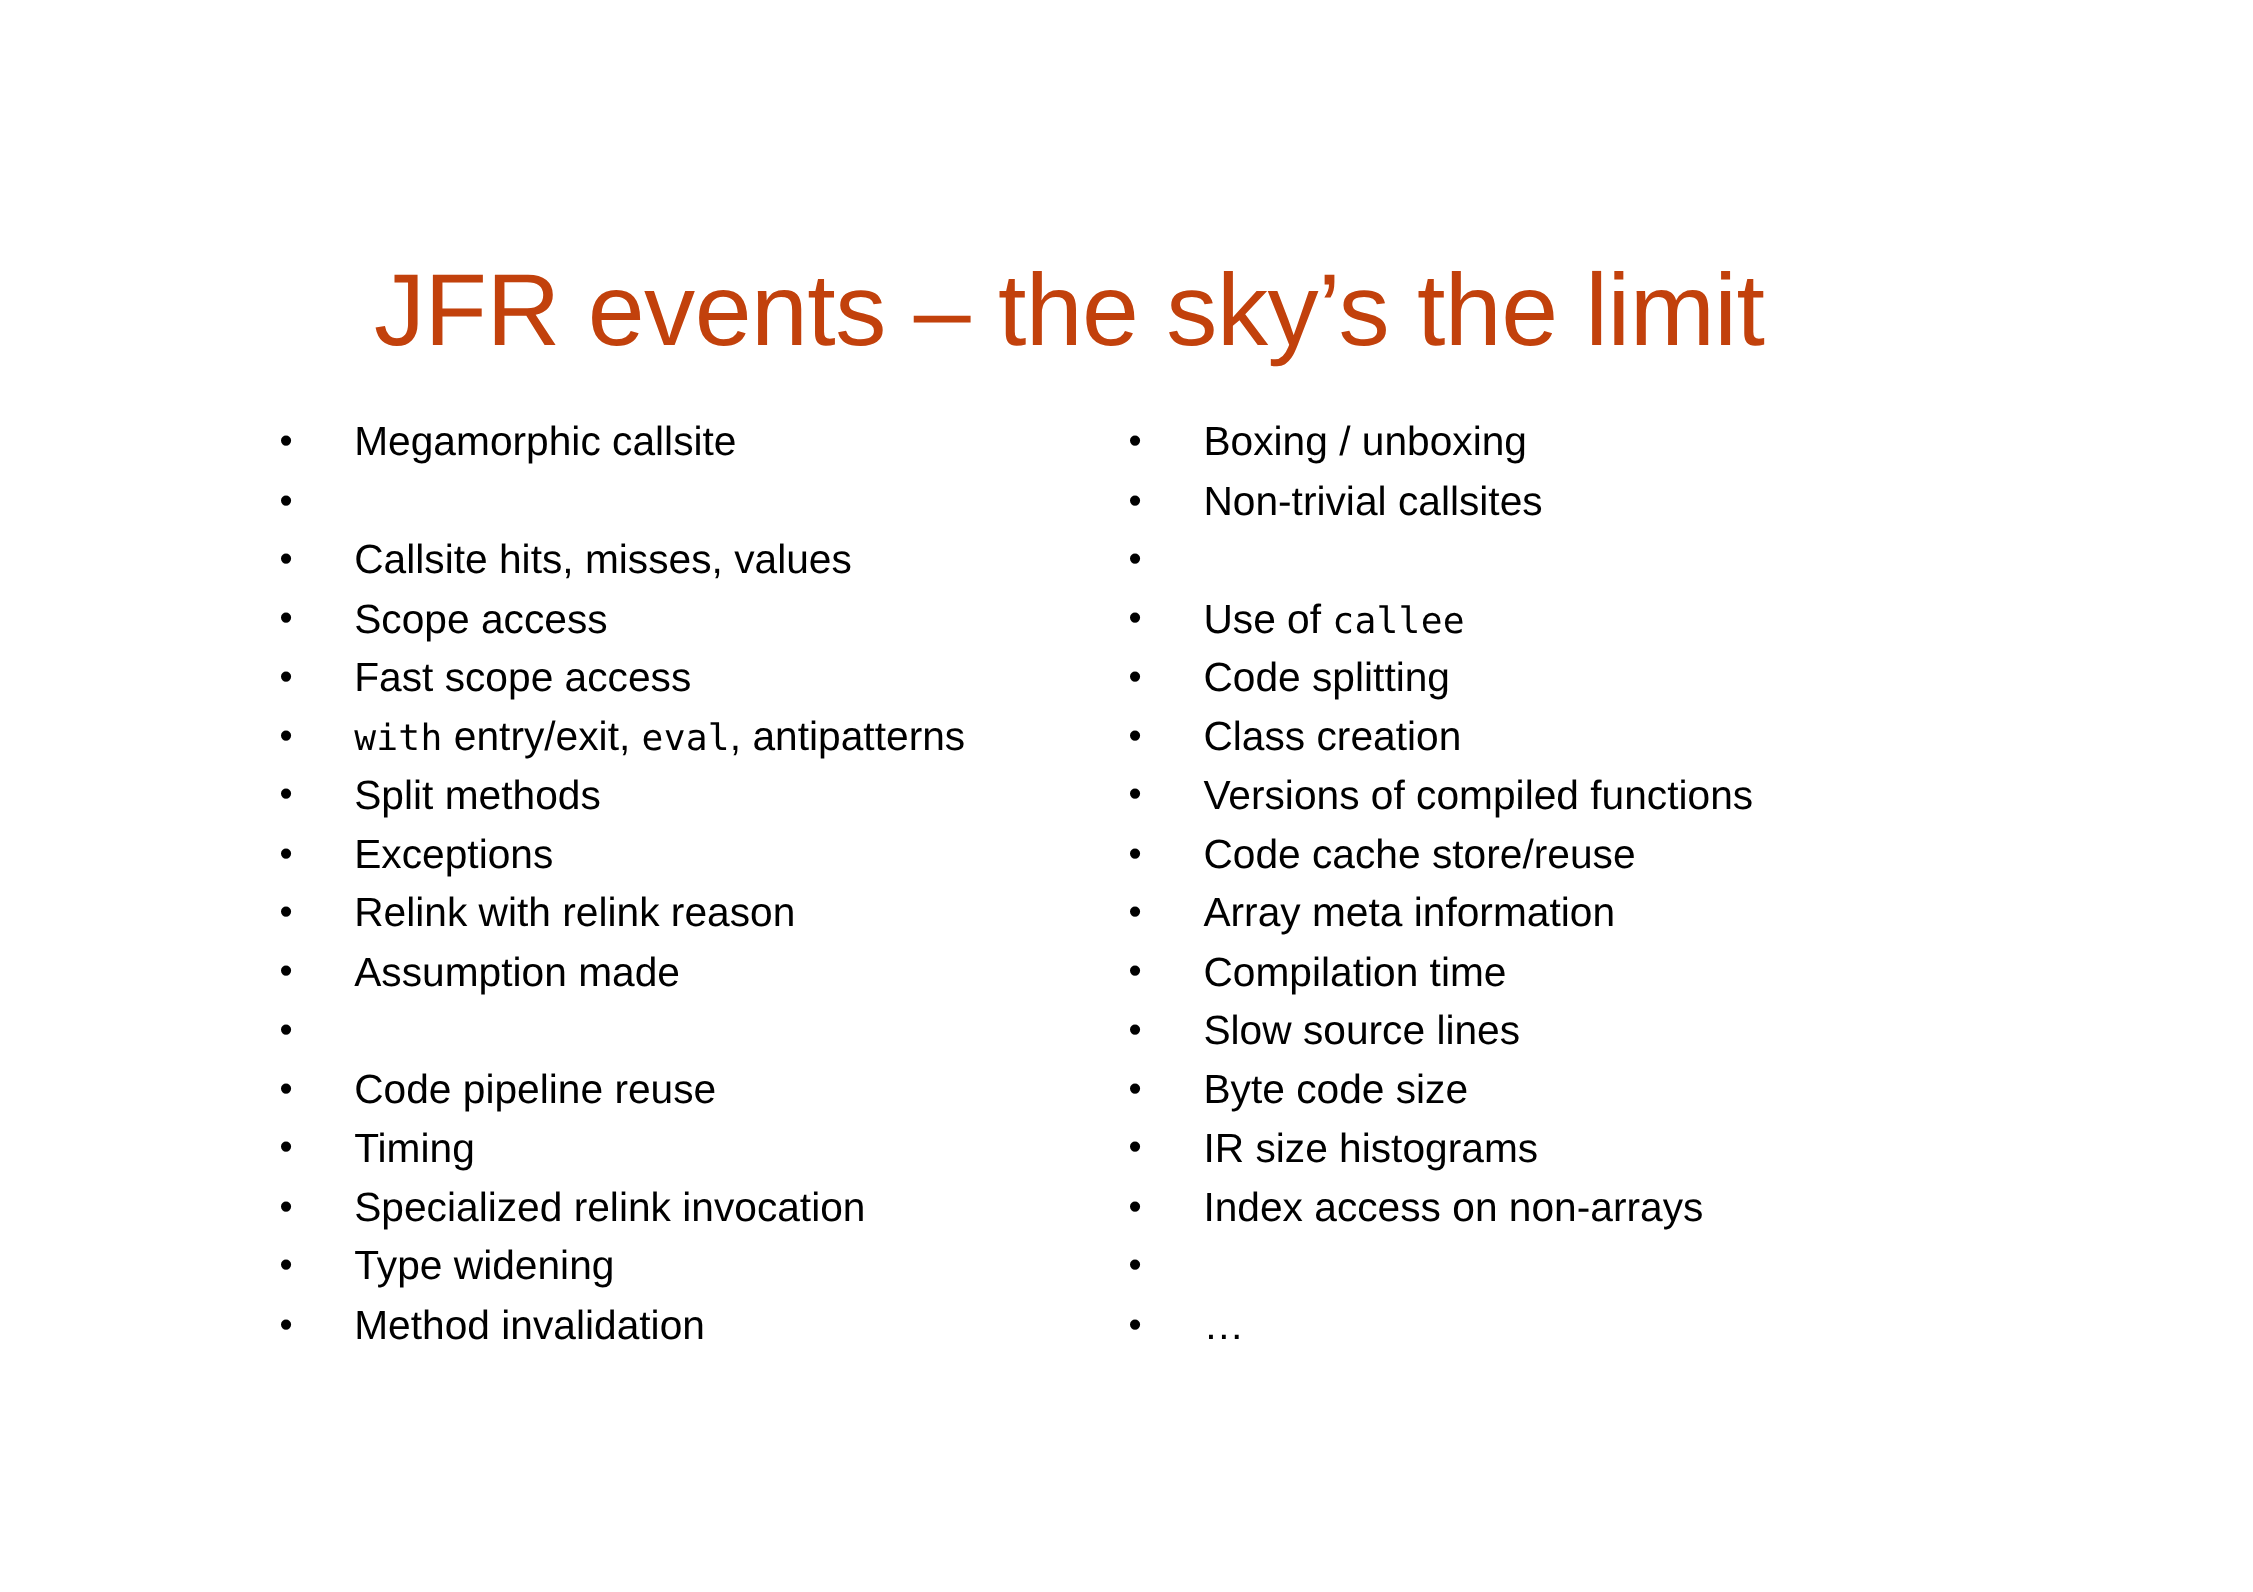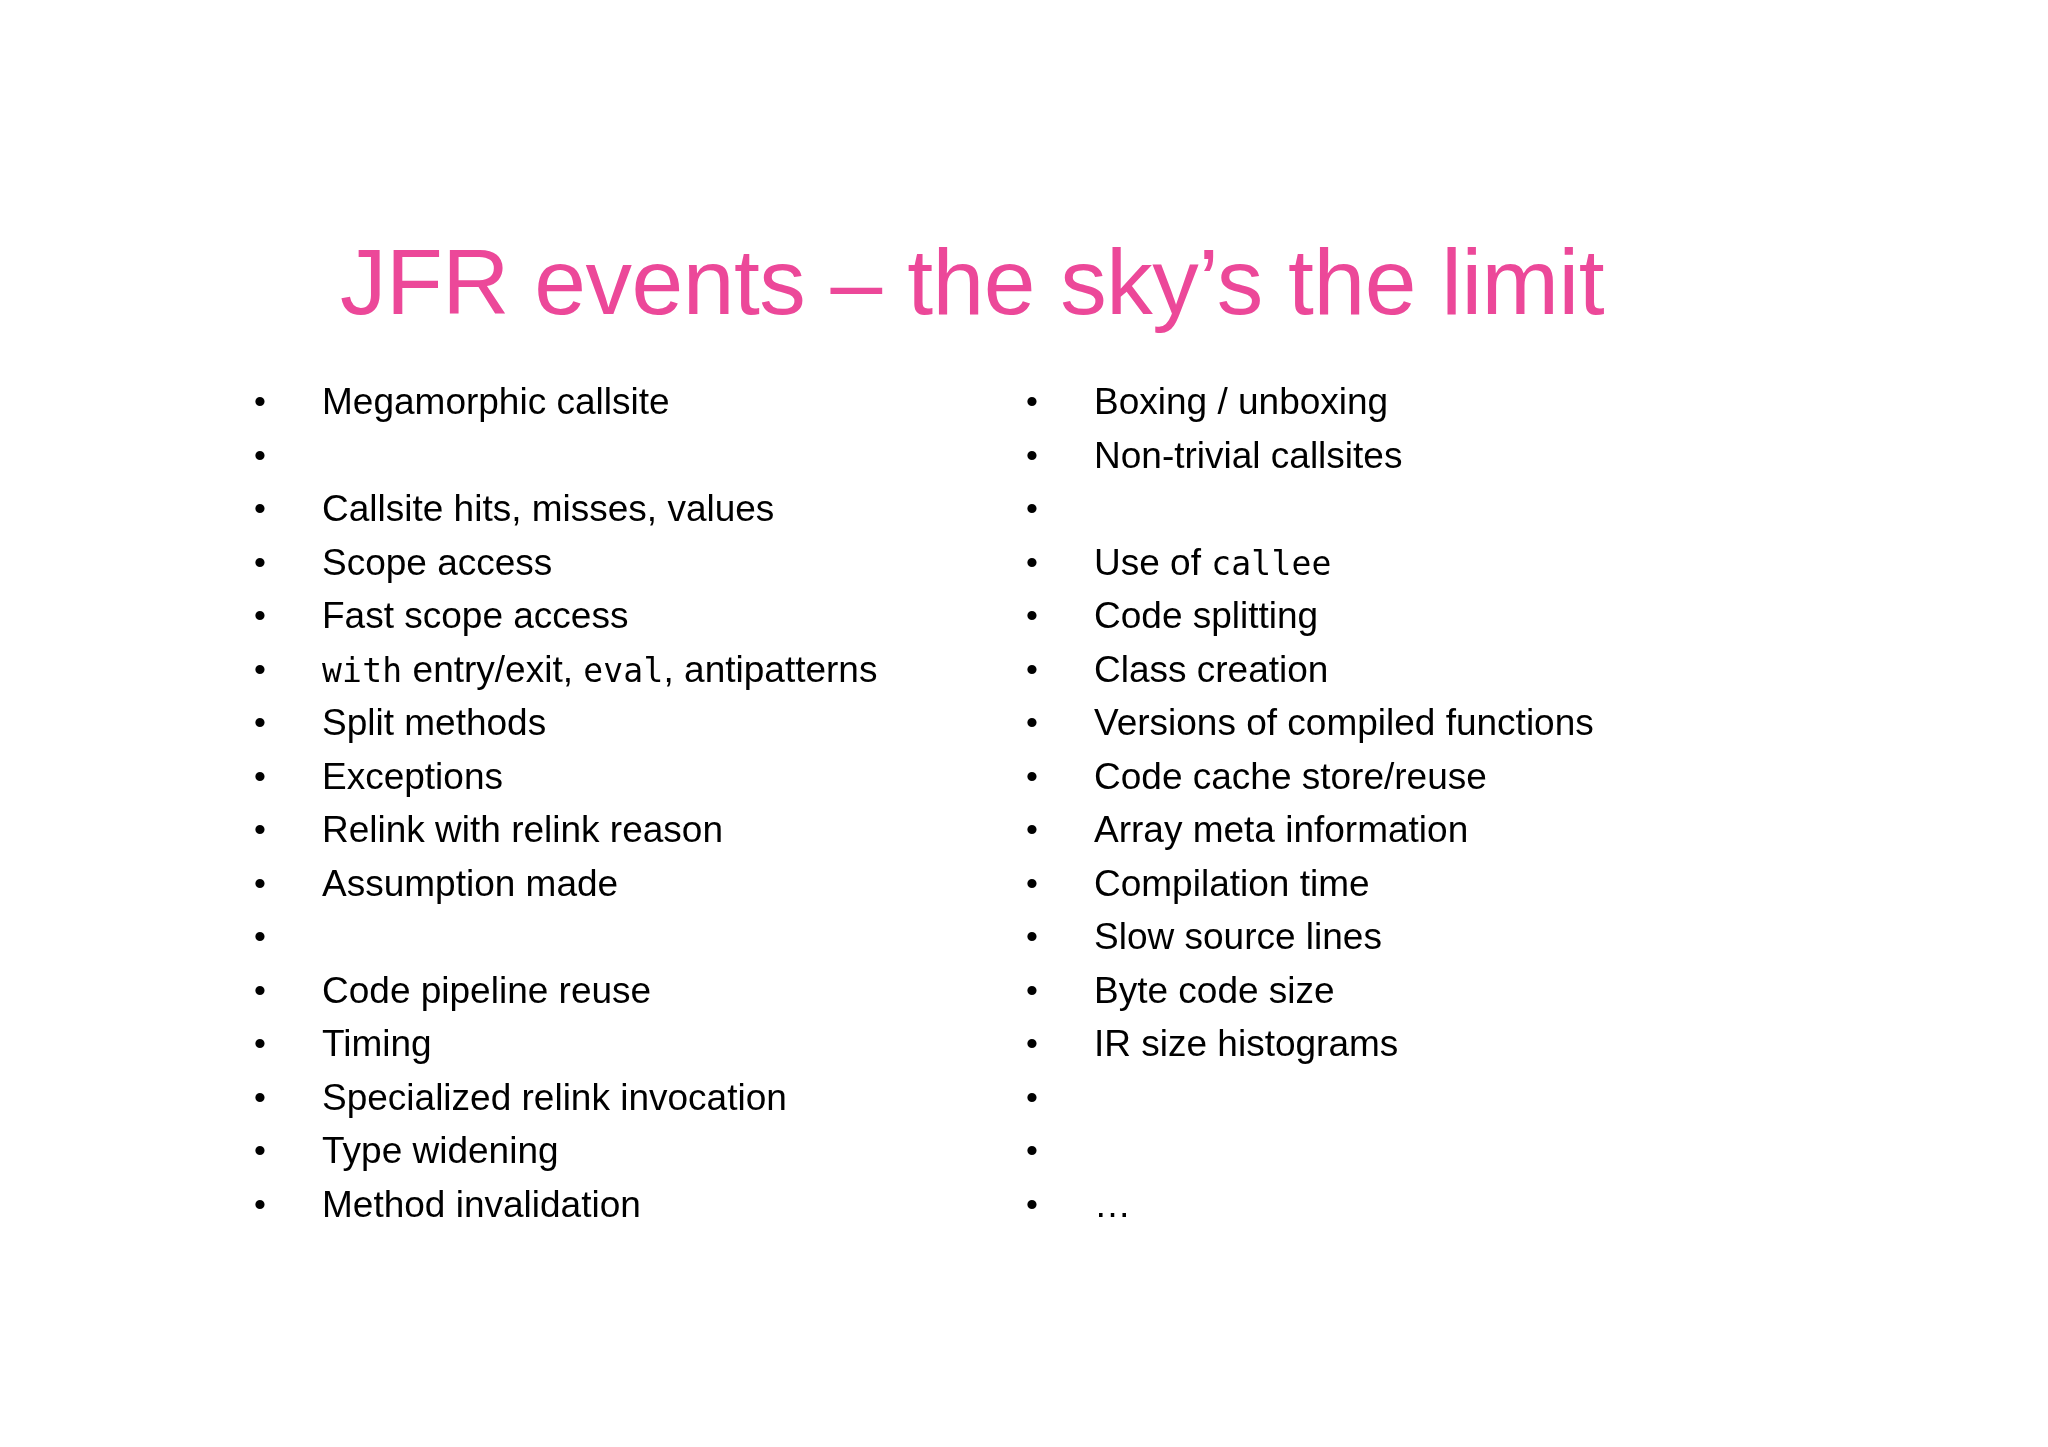--- a/index.html
+++ b/index.html
@@ -29,21 +29,21 @@
     position: absolute;
     left: 0;
     top: 168px;
     width: 1944px;
     text-align: center;
     font-family: "Liberation Sans", sans-serif;
     font-size: 93px;
     font-weight: 400;
     line-height: 1.12;
     letter-spacing: -0.5px;
-    color: #ec4899;
+    color: #c2410c;
     white-space: nowrap;
   }
 
   
   .columns {
     position: absolute;
     left: 0;
     top: 375px;
     width: 2048px;
     height: 900px;
@@ -122,19 +122,19 @@
         <li class="bullet-item"><span class="bullet-marker">•</span><span class="bullet-text"><span>Use of </span><code>callee</code></span></li>
         <li class="bullet-item"><span class="bullet-marker">•</span><span class="bullet-text"><span>Code splitting</span></span></li>
         <li class="bullet-item"><span class="bullet-marker">•</span><span class="bullet-text"><span>Class creation</span></span></li>
         <li class="bullet-item"><span class="bullet-marker">•</span><span class="bullet-text"><span>Versions of compiled functions</span></span></li>
         <li class="bullet-item"><span class="bullet-marker">•</span><span class="bullet-text"><span>Code cache store/reuse</span></span></li>
         <li class="bullet-item"><span class="bullet-marker">•</span><span class="bullet-text"><span>Array meta information</span></span></li>
         <li class="bullet-item"><span class="bullet-marker">•</span><span class="bullet-text"><span>Compilation time</span></span></li>
         <li class="bullet-item"><span class="bullet-marker">•</span><span class="bullet-text"><span>Slow source lines</span></span></li>
         <li class="bullet-item"><span class="bullet-marker">•</span><span class="bullet-text"><span>Byte code size</span></span></li>
         <li class="bullet-item"><span class="bullet-marker">•</span><span class="bullet-text"><span>IR size histograms</span></span></li>
-        <li class="bullet-item"><span class="bullet-marker">•</span></li>
+        <li class="bullet-item"><span class="bullet-marker">•</span><span class="bullet-text"><span>Index access on non-arrays</span></span></li>
         <li class="bullet-item"><span class="bullet-marker">•</span></li>
         <li class="bullet-item"><span class="bullet-marker">•</span><span class="bullet-text"><span>…</span></span></li>
       </ul>
   </div>
 
 </div>
 
 </body></html>

